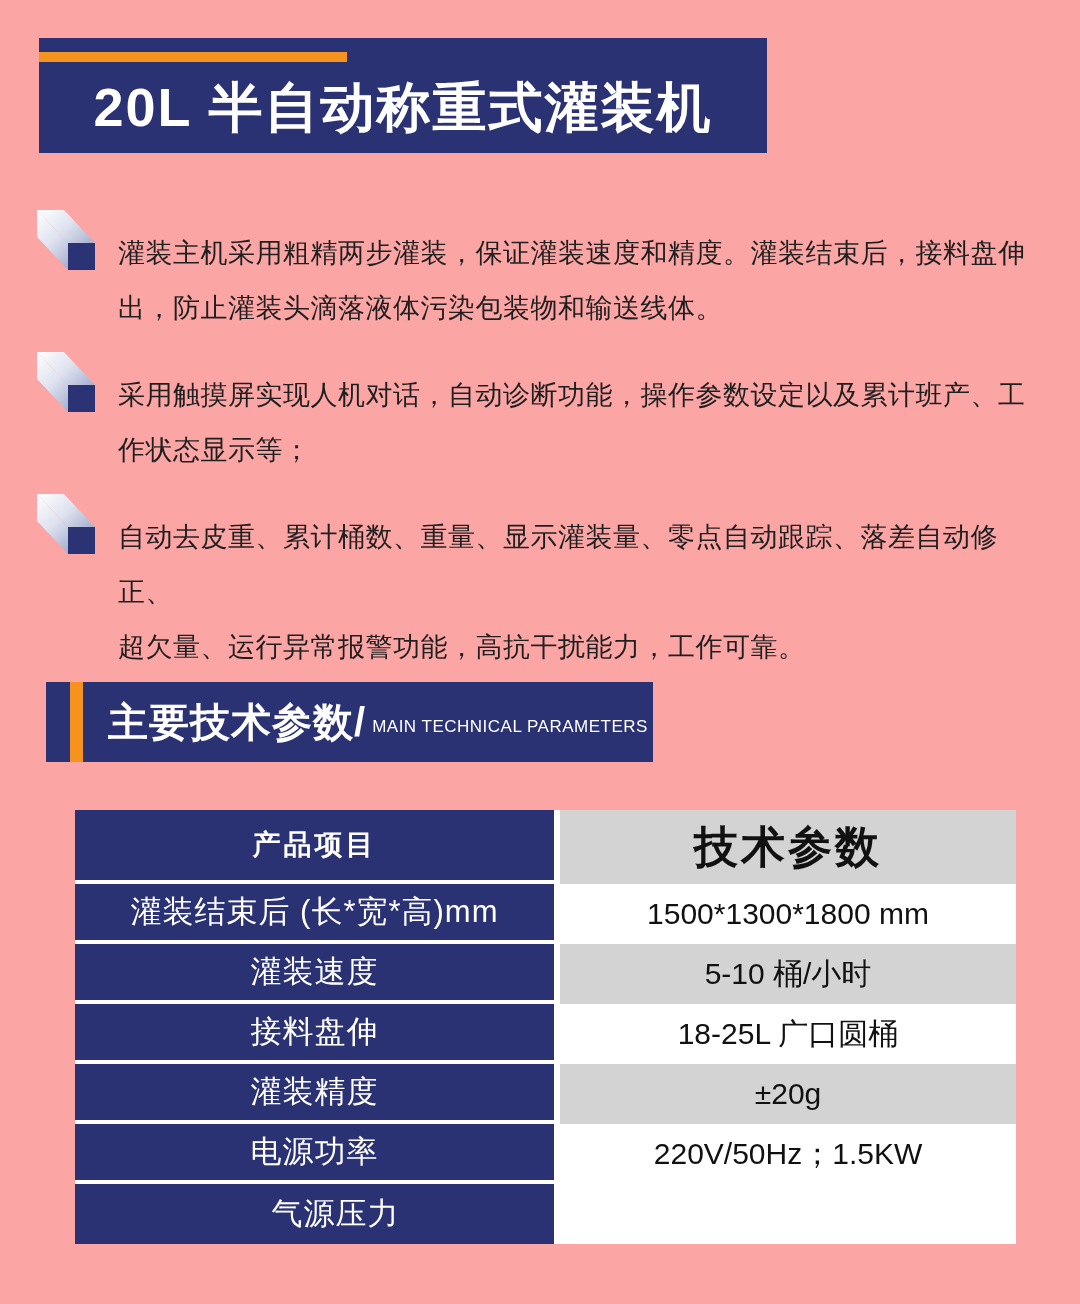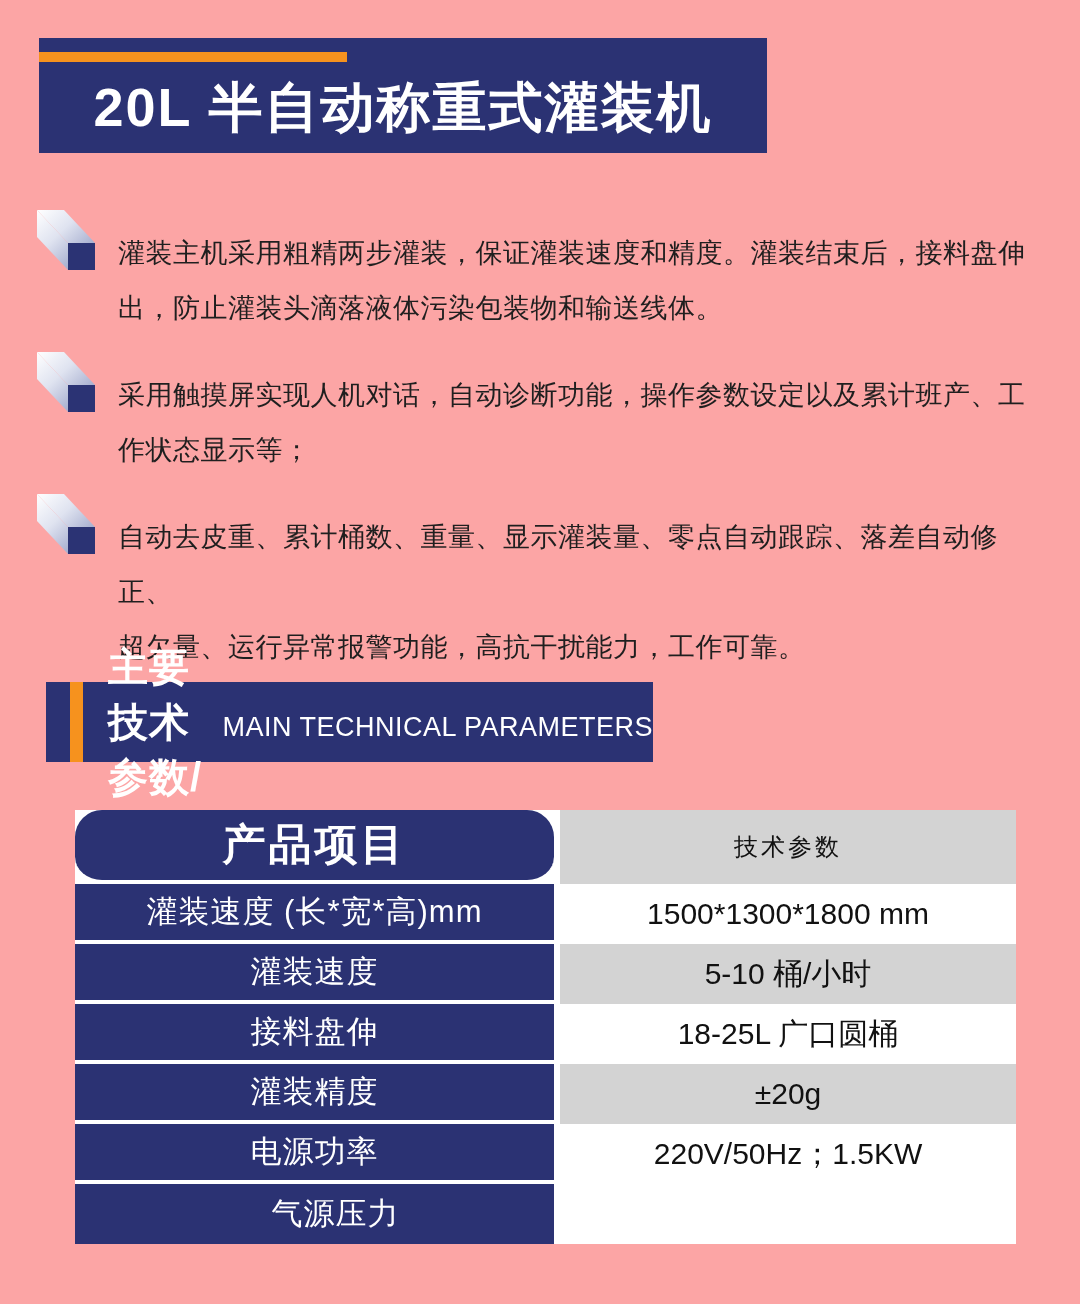--- a/index.html
+++ b/index.html
@@ -76,21 +76,21 @@
     align-items: center;
   }
   .section-zh {
     color: #ffffff;
     font-size: 40px;
     font-weight: 700;
     letter-spacing: 1px;
   }
   .section-en {
     color: #ffffff;
-    font-size: 27px;
+    font-size: 17px;
     font-weight: 400;
     margin-left: 6px;
     margin-top: 10px;
     letter-spacing: 0.5px;
     white-space: nowrap;
   }
 
   
   .spec-table {
     position: absolute;
@@ -109,36 +109,35 @@
     align-items: center;
     justify-content: center;
     border-bottom: 4px solid #ffffff;
     box-sizing: border-box;
     font-size: 31px;
     font-weight: 500;
     letter-spacing: 1px;
   }
   .lcell.last { border-bottom: none; padding-left: 42px; }
   .lcell.th {
-    font-size: 43px;
+    font-size: 28px;
     font-weight: 700;
     letter-spacing: 3px;
-    border-radius: 27px;
   }
   .rcell {
     color: #111111;
     display: flex;
     align-items: center;
     justify-content: center;
     font-size: 30px;
     box-sizing: border-box;
   }
   .rcell.th {
-    font-size: 24px;
-    font-weight: 400;
+    font-size: 44px;
+    font-weight: 700;
     letter-spacing: 3px;
   }
   .rcell.gray { background: #d3d3d3; }
   .rcell.white { background: #ffffff; }
 
   .hidden-defs { position: absolute; width: 0; height: 0; }
 </style>
 </head>
 <body>
 
@@ -194,21 +193,21 @@
     <div class="section-title-row">
       <span class="section-zh">主要技术参数/</span>
       <span class="section-en">MAIN TECHNICAL PARAMETERS</span>
     </div>
   </div>
 
   <div class="spec-table">
     <div class="lcell th">产品项目</div>
     <div class="rcell th gray">技术参数</div>
 
-    <div class="lcell">灌装速度 (长*宽*高)mm</div>
+    <div class="lcell">灌装结束后 (长*宽*高)mm</div>
     <div class="rcell white">1500*1300*1800 mm</div>
 
     <div class="lcell">灌装速度</div>
     <div class="rcell gray">5-10 桶/小时</div>
 
     <div class="lcell">接料盘伸</div>
     <div class="rcell white">18-25L 广口圆桶</div>
 
     <div class="lcell">灌装精度</div>
     <div class="rcell gray">±20g</div>

